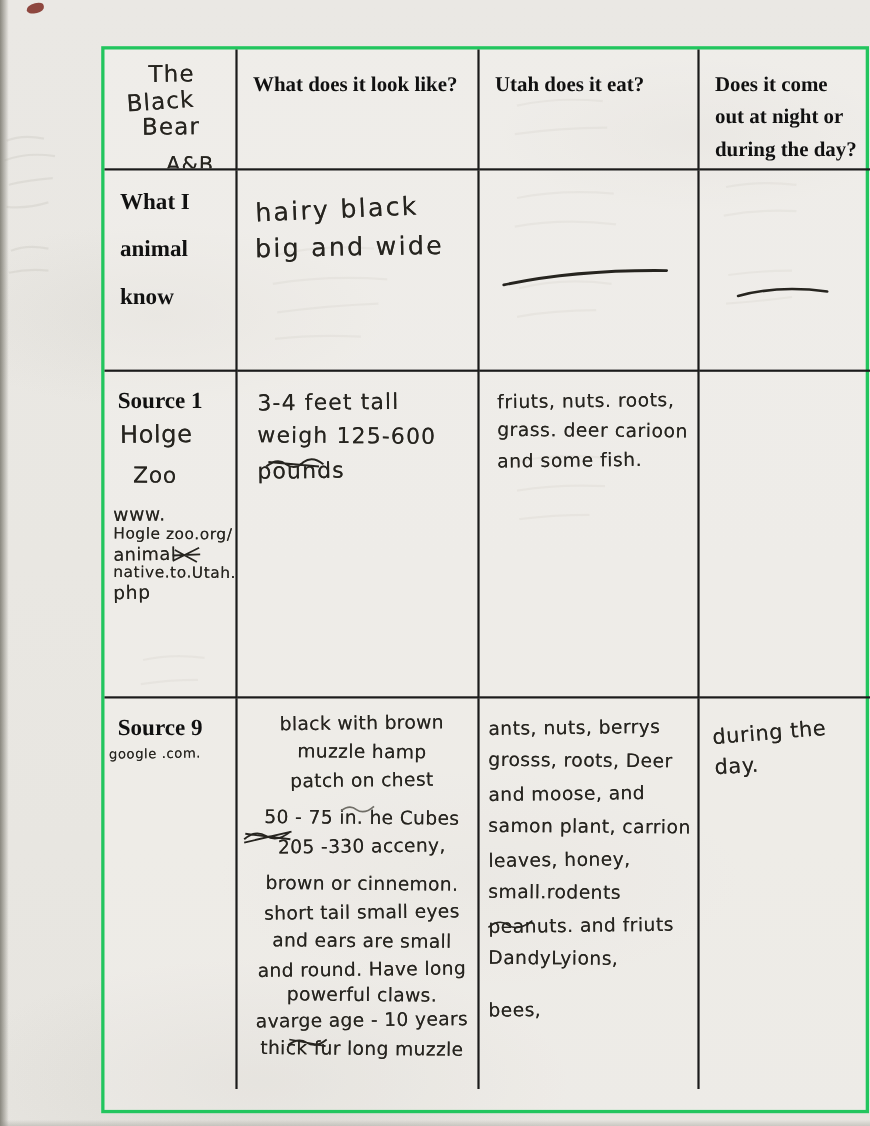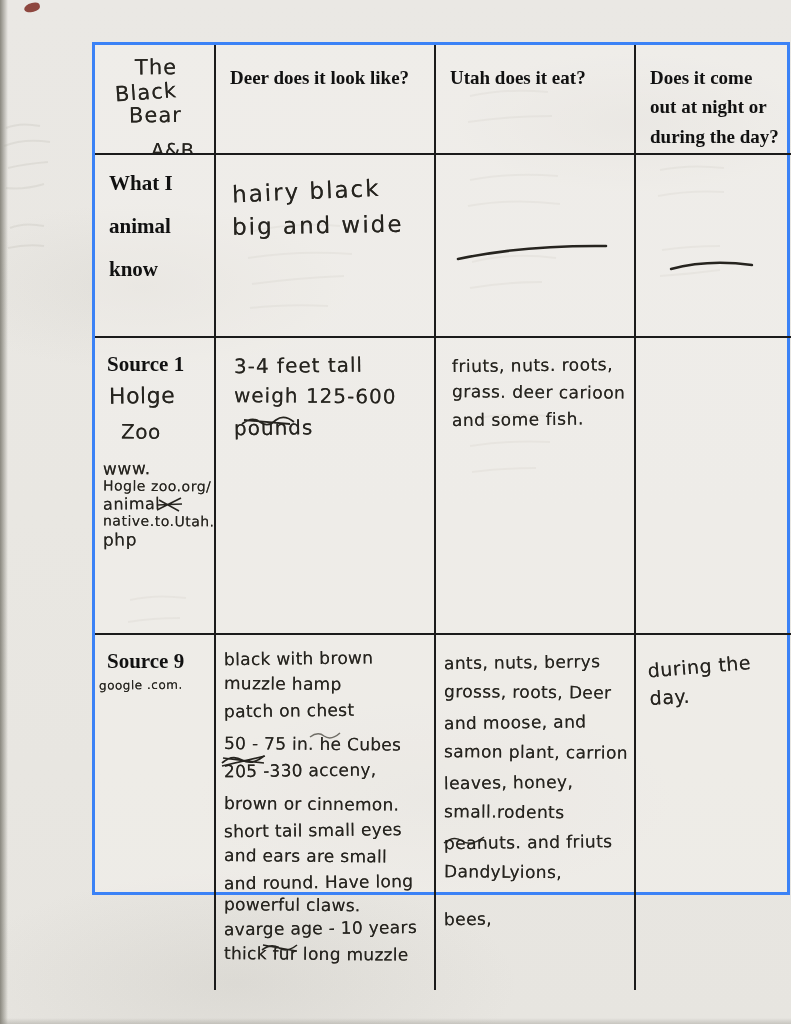--- a/index.html
+++ b/index.html
@@ -16,24 +16,24 @@
   
   .edge-left{position:absolute;left:0;top:0;width:8px;height:1024px;
     background:linear-gradient(90deg,#8a887f,rgba(138,136,127,0));}
   .edge-bottom{position:absolute;left:0;bottom:0;width:791px;height:6px;
     background:linear-gradient(0deg,rgba(140,138,130,.35),rgba(140,138,130,0));}
   .red-mark{position:absolute;left:24px;top:3px;width:16px;height:9px;border-radius:60% 40% 50% 50%;
     background:#7e2a22;transform:rotate(-12deg);opacity:.85;}
 
   
   .sheet-table{
-    position:absolute;left:92px;top:42px;width:698px;height:853px;
+    position:absolute;left:92px;top:42px;width:698px;height:970px;
     display:grid;grid-template-columns:121px 220px 200px 157px;
     grid-template-rows:110px 183px 297px 355px;
-    border:3px solid #3b82f6;box-sizing:border-box;background:rgba(248,247,244,.35);
+    border:3px solid #22c55e;box-sizing:border-box;background:rgba(248,247,244,.35);
   }
   .cell{border-right:2px solid #1b1b1b;border-bottom:2px solid #1b1b1b;
     position:relative;box-sizing:border-box;overflow:hidden;}
   .cell.last-col{border-right:none;}
   .cell.last-row{border-bottom:none;}
 
   .printed{font-family:"Liberation Serif",serif;color:#111;}
   .header-cell{padding:18px 10px 0 14px;font-size:19px;font-weight:600;line-height:1.55;}
   .label-cell{padding:16px 8px 0 14px;font-size:21px;font-weight:600;}
   .label-lines .hw-line{margin-bottom:18px;}
@@ -62,21 +62,21 @@
   .source1-hand .hw-line:nth-child(3){font-size:17px;margin-top:14px;}
   .source1-hand .hw-line:nth-child(4){font-size:14px;}
   .source1-hand .hw-line:nth-child(5){font-size:16px;}
   .source1-hand .hw-line:nth-child(6){font-size:14px;}
   .source1-hand .hw-line:nth-child(7){font-size:17px;}
   .source2-hand{padding:4px 0 0 4px;font-size:12px;letter-spacing:.5px;}
 
   .s1-look{padding:12px 0 0 18px;font-size:20px;letter-spacing:1px;line-height:1.55;}
   .s1-eat{padding:14px 0 0 16px;font-size:17px;letter-spacing:.5px;line-height:1.6;}
 
-  .s2-look{padding:10px 0 0 8px;font-size:17px;letter-spacing:.3px;line-height:26px;}
+  .s2-look{padding:10px 0 0 8px;font-size:17px;letter-spacing:.3px;line-height:26px;text-align:center;}
   .s2-look .hw-line:nth-child(4){margin-top:8px;}
   .s2-look .hw-line:nth-child(6){margin-top:8px;}
   .s2-look .hw-line:nth-child(10){line-height:20px;}
   .s2-eat{padding:12px 0 0 8px;font-size:17px;letter-spacing:.4px;line-height:30px;}
   .s2-eat .hw-line:nth-child(9){margin-top:16px;}
   .s2-night{padding:16px 0 0 12px;font-size:19px;letter-spacing:.5px;line-height:1.5;
     transform:rotate(-4deg);}
 
   
   .mark-svg{position:absolute;pointer-events:none;}
@@ -106,21 +106,21 @@
 
   <div class="cell">
     <div class="hw corner-hand">
         <div class="hw-line">The</div>
         <div class="hw-line">Black</div>
         <div class="hw-line">Bear</div>
         <div class="hw-line">A&amp;B</div>
       </div>
   </div>
   <div class="cell">
-    <div class="printed header-cell">Deer does it look like?</div>
+    <div class="printed header-cell">What does it look like?</div>
   </div>
   <div class="cell">
     <div class="printed header-cell">Utah does it eat?</div>
   </div>
   <div class="cell last-col">
     <div class="printed header-cell">Does it come out at night or during the day?</div>
   </div>
 
   <div class="cell">
     <div class="printed label-cell label-lines">

